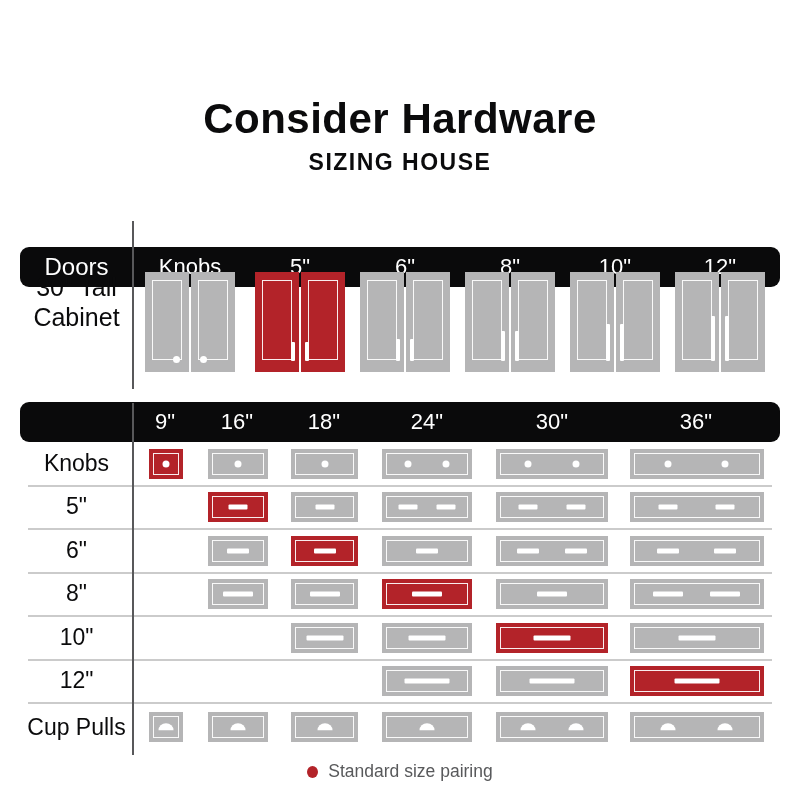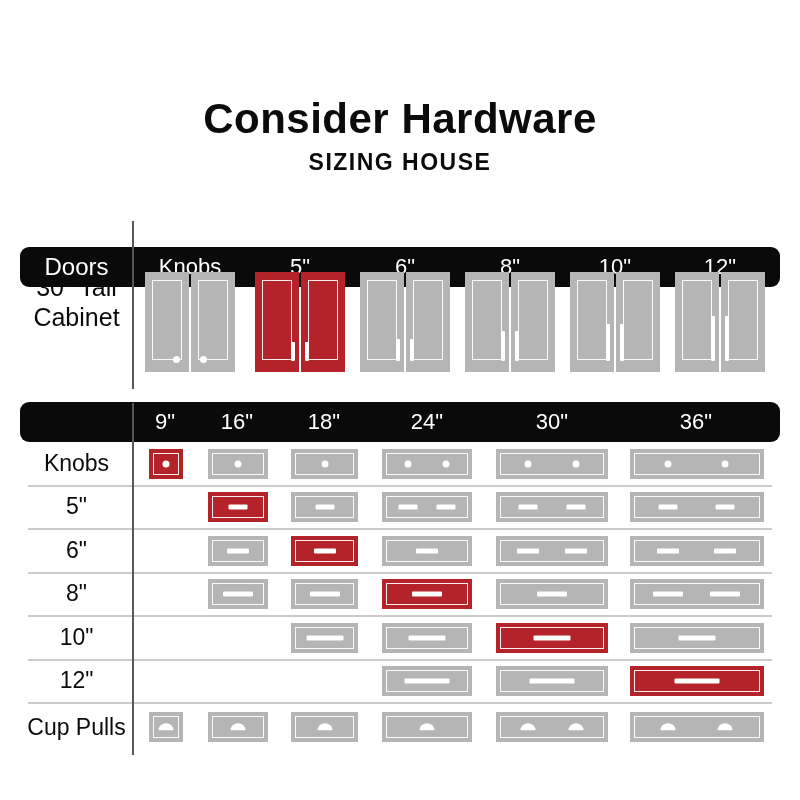--- a/index.html
+++ b/index.html
@@ -112,20 +112,24 @@
   <div class="row-label r5">12"</div>
   <div class="row-label r6">Cup Pulls</div>
 
   <div class="hline h0"></div>
   <div class="hline h1"></div>
   <div class="hline h2"></div>
   <div class="hline h3"></div>
   <div class="hline h4"></div>
   <div class="hline h5"></div>
 
+  <div class="legend">
+    <span class="legend-dot"></span>
+    <span class="legend-text">Standard size pairing</span>
+  </div>
 
 <div class="cabinet" style="left: 145px; top: 272px;">
       <div class="door left">
         <div class="panel"></div>
         <div class="dknob"></div>
       </div>
       <div class="door right">
         <div class="panel"></div>
         <div class="dknob"></div>
       </div>

